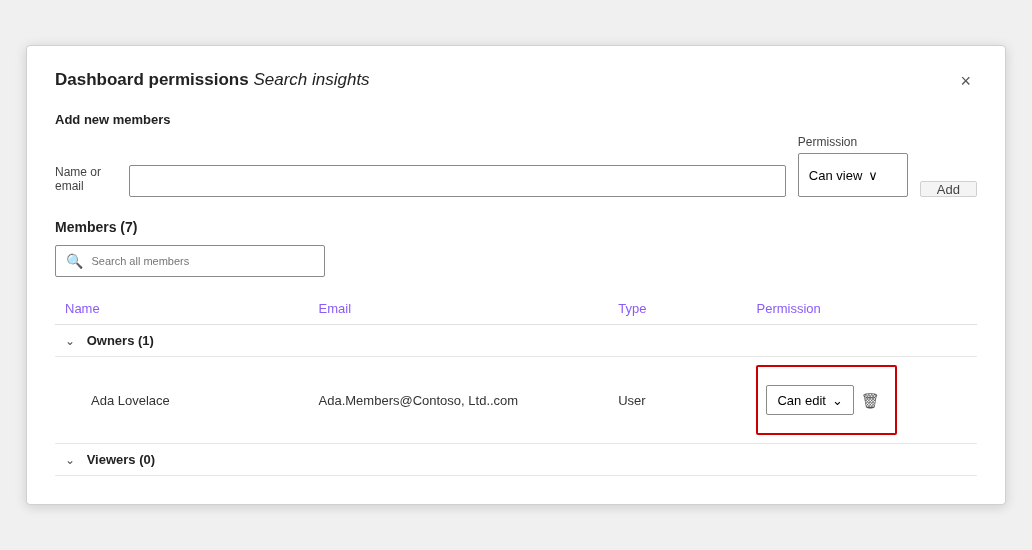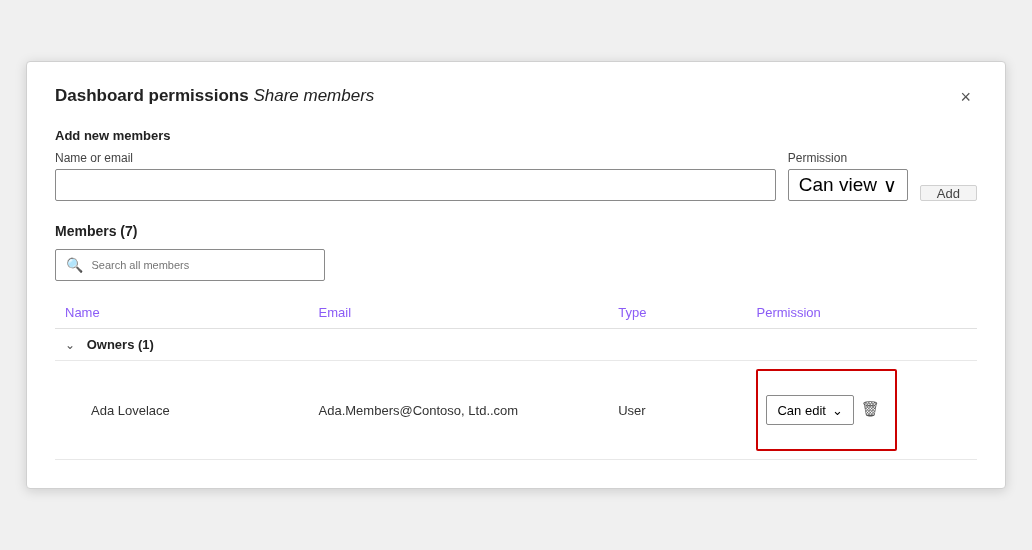--- a/index.html
+++ b/index.html
@@ -54,21 +54,21 @@
       margin-bottom: 8px;
     }
     .add-member-row {
       display: flex;
       align-items: flex-end;
       gap: 12px;
       margin-bottom: 22px;
     }
     .field-group {
       display: flex;
-      flex-direction: column;
+      flex-direction: row;
       flex: 1;
       gap: 4px;
     }
     .field-label {
       font-size: 12px;
       color: #444;
     }
     .text-input {
       border: 1px solid #8a8a8a;
       border-radius: 2px;
@@ -83,23 +83,23 @@
       flex-direction: column;
       gap: 4px;
     }
     .permission-label {
       font-size: 12px;
       color: #444;
     }
     .permission-select-btn {
       border: 1px solid #8a8a8a;
       border-radius: 2px;
-      height: 32px;
+      height: 44px;
       padding: 0 10px;
-      font-size: 19px;
+      font-size: 13px;
       background: #fff;
       cursor: pointer;
       display: flex;
       align-items: center;
       gap: 6px;
       white-space: nowrap;
       min-width: 110px;
     }
     .add-btn {
       background: #f4f4f4;
@@ -201,33 +201,33 @@
       border: 1px solid transparent;
       border-radius: 2px;
       cursor: pointer;
       font-size: 15px;
       color: #555;
       padding: 4px 6px;
     }
     .highlighted-box {
       border: 2px solid #c00;
       border-radius: 2px;
-      padding: 24px 8px;
+      padding: 18px 8px;
       display: inline-flex;
-      align-items: flex-start;
+      align-items: flex-end;
     }
   </style>
 </head>
 <body>
 
 <div class="modal">
 
   <div class="modal-header">
     <div class="modal-title">
-      <span>Dashboard permissions </span><em>Share members</em>
+      <span>Dashboard permissions </span><em>Search insights</em>
     </div>
     <button class="close-btn">×</button>
   </div>
 
   <div class="section-label">Add new members</div>
   <div class="add-member-row">
     <div class="field-group">
       <span class="field-label">Name or email</span>
       <input class="text-input" type="text" placeholder="" style="">
     </div>
@@ -272,15 +272,21 @@
           <div class="highlighted-box">
             <button class="perm-dropdown-btn">
               <span>Can edit</span>
               <span>⌄</span>
             </button>
             <button class="delete-btn" title="Remove">🗑</button>
           </div>
           
         </td>
       </tr>
+        <tr class="group-row">
+      <td colspan="4">
+        <button class="chevron-btn">⌄</button>
+        <span>Viewers (0)</span>
+      </td>
+    </tr>
       </tbody>
   </table>
 </div>
 
 </body></html>

